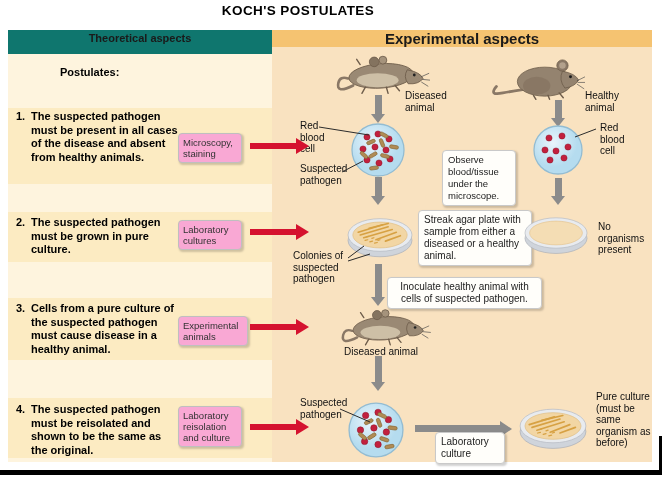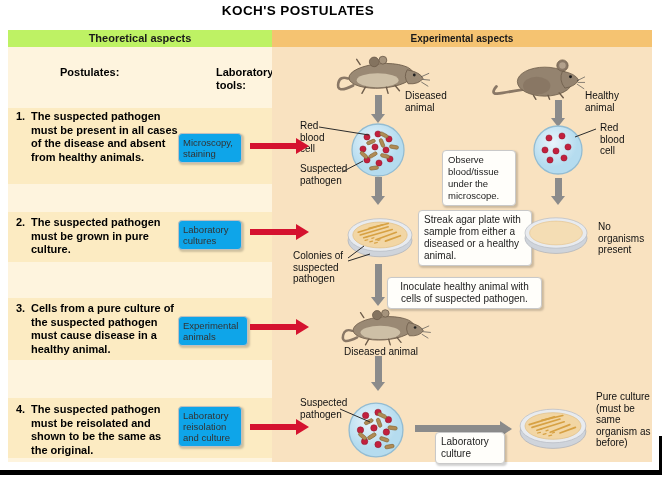--- a/index.html
+++ b/index.html
@@ -3,33 +3,33 @@
 <meta charset="utf-8">
 <style>
   html,body{margin:0;padding:0;background:#fff;}
   .canvas{position:relative;width:662px;height:478px;background:#fff;overflow:hidden;
           font-family:"Liberation Sans",sans-serif;color:#111;}
   .title{position:absolute;left:0;top:3px;width:596px;text-align:center;
          font-size:13.5px;font-weight:bold;letter-spacing:.4px;color:#000;}
   
   .left-panel{position:absolute;left:8px;top:30px;width:264px;height:432px;background:#FEF4DE;}
   .right-panel{position:absolute;left:272px;top:30px;width:380px;height:432px;background:#F9E2C0;}
-  .lp-header{position:absolute;left:0;top:0;width:264px;height:17px;background:#bef264;
+  .lp-header{position:absolute;left:0;top:0;width:264px;height:24px;background:#0f766e;
              font-size:11px;font-weight:bold;text-align:center;line-height:17px;color:#1a1a1a;}
   .rp-header{position:absolute;left:0;top:0;width:380px;height:17px;background:#F5C371;
-             font-size:10px;font-weight:bold;text-align:center;line-height:17px;color:#1a1a1a;}
+             font-size:15px;font-weight:bold;text-align:center;line-height:17px;color:#1a1a1a;}
   .colhead{position:absolute;font-size:11px;font-weight:bold;line-height:13px;color:#000;padding-left:38px;}
   
   .band{position:absolute;left:0;width:264px;background:#FCEBC2;}
   .b1{top:78px;height:76px}.b2{top:182px;height:50px}.b3{top:268px;height:62px}.b4{top:368px;height:60px}
   .ptext{position:absolute;left:8px;width:162px;display:flex;gap:3px;
          font-size:11px;font-weight:bold;line-height:13.5px;color:#000;}
   .pnum{flex:0 0 12px;}
   .b1 .ptext{top:2px}.b2 .ptext{top:4px}.b3 .ptext{top:4px}.b4 .ptext{top:5px}
-  .toolbox{position:absolute;left:170px;width:54px;background:#0ea5e9;border:1px solid #BFBFBF;
+  .toolbox{position:absolute;left:170px;width:54px;background:#f9a8d4;border:1px solid #BFBFBF;
            border-radius:4px;padding:3px 4px;font-size:9.5px;line-height:11px;color:#333;
            box-shadow:1.5px 1.5px 2px rgba(0,0,0,.18);}
   .b1 .toolbox{top:25px}.b2 .toolbox{top:8px}.b3 .toolbox{top:18px;width:60px}.b4 .toolbox{top:8px}
   
   .fbox{position:absolute;background:#FFFEFA;border:1px solid #C9C9C9;border-radius:4px;
         padding:3px 5px;font-size:10px;line-height:12px;color:#222;
         box-shadow:1.5px 1.5px 2px rgba(0,0,0,.18);}
   .lbl{position:absolute;font-size:10px;line-height:11.5px;color:#111;}
   
   .av{position:absolute;width:7px;background:#8B8B8B;}
@@ -52,21 +52,20 @@
 </head>
 <body>
 
 <div class="canvas">
 
   <div class="title">KOCH'S POSTULATES</div>
 
   <div class="left-panel">
     <div class="lp-header">Theoretical aspects</div>
     <div class="colhead" style="left:14px;top:36px;">Postulates:</div>
-    <div class="colhead" style="left:170px;top:36px;width:72px;">Laboratory tools:</div>
 
     <div class="band b1">
       <div class="ptext">
         <span class="pnum">1.</span>
         <span>The suspected pathogen must be present in all cases of the disease and absent from healthy animals.</span>
       </div>
       <div class="toolbox">Microscopy, staining</div>
     </div>
 
     <div class="band b2">

